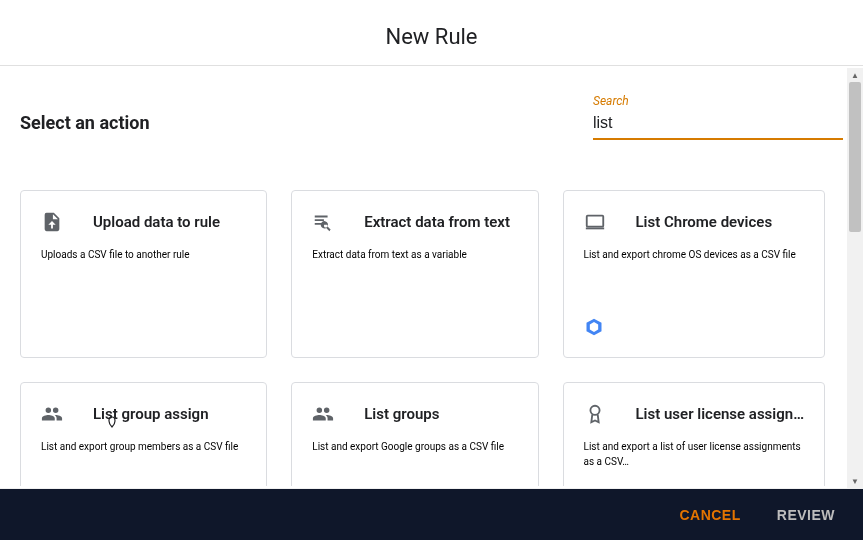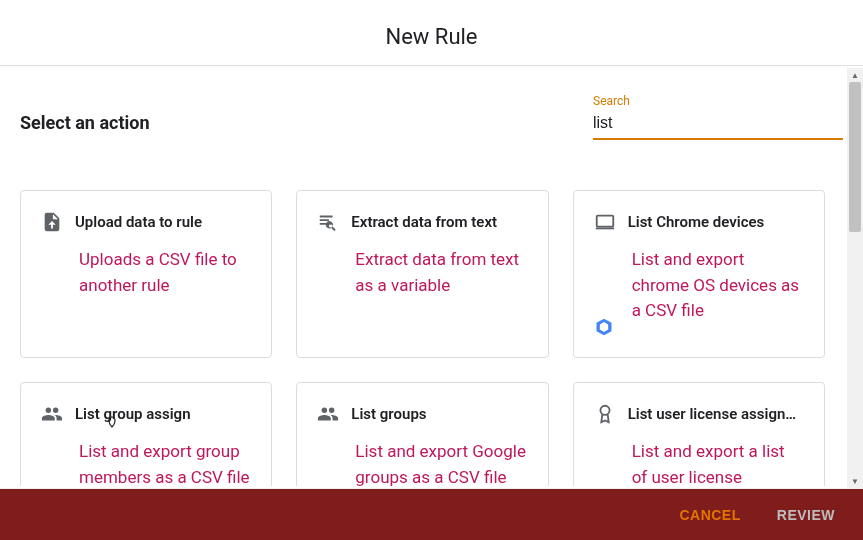--- a/index.html
+++ b/index.html
@@ -42,20 +42,21 @@
       padding-top: 18px;
     }
     .search-container {
       width: 250px;
     }
     .search-label {
       display: block;
       font-size: 12px;
       color: #d67b00;
       margin-bottom: 2px;
+      font-style: italic;
     }
     .search-input {
       width: 100%;
       border: none;
       border-bottom: 2px solid #d67b00;
       font-size: 16px;
       padding: 4px 0 6px;
       outline: none;
       color: #202124;
     }
@@ -69,44 +70,43 @@
       border: 1px solid #dadce0;
       border-radius: 4px;
       padding: 20px;
       min-height: 168px;
       cursor: pointer;
       position: relative;
     }
     .card-header {
       display: flex;
       align-items: center;
-      gap: 12px;
+      gap: 30px;
       margin-bottom: 14px;
     }
     .card-icon {
       width: 22px;
       height: 22px;
       flex-shrink: 0;
       display: flex;
       align-items: center;
       justify-content: center;
     }
     .card-title {
       font-size: 15px;
       font-weight: 600;
       color: #202124;
       white-space: nowrap;
       overflow: hidden;
       text-overflow: ellipsis;
     }
     .card-desc {
-      font-size: 17px;
-      color: #be185d;
+      font-size: 10px;
+      color: #000000;
       line-height: 1.5;
-      margin-left: 38px;
     }
     .card-badge {
       position: absolute;
       bottom: 16px;
       left: 20px;
     }
     .hexagon {
       width: 20px;
       height: 20px;
     }
@@ -114,21 +114,21 @@
       position: absolute;
       bottom: 0;
       left: 0;
       right: 0;
       height: 52px;
       display: flex;
       justify-content: flex-end;
       align-items: center;
       padding: 0 24px;
       gap: 28px;
-      background: #7f1d1d;
+      background: #0f172a;
       border-top: 1px solid #f0f0f0;
     }
     .footer-btn {
       background: none;
       border: none;
       font-size: 14px;
       font-weight: 600;
       letter-spacing: 0.5px;
       cursor: pointer;
       padding: 8px 4px;

